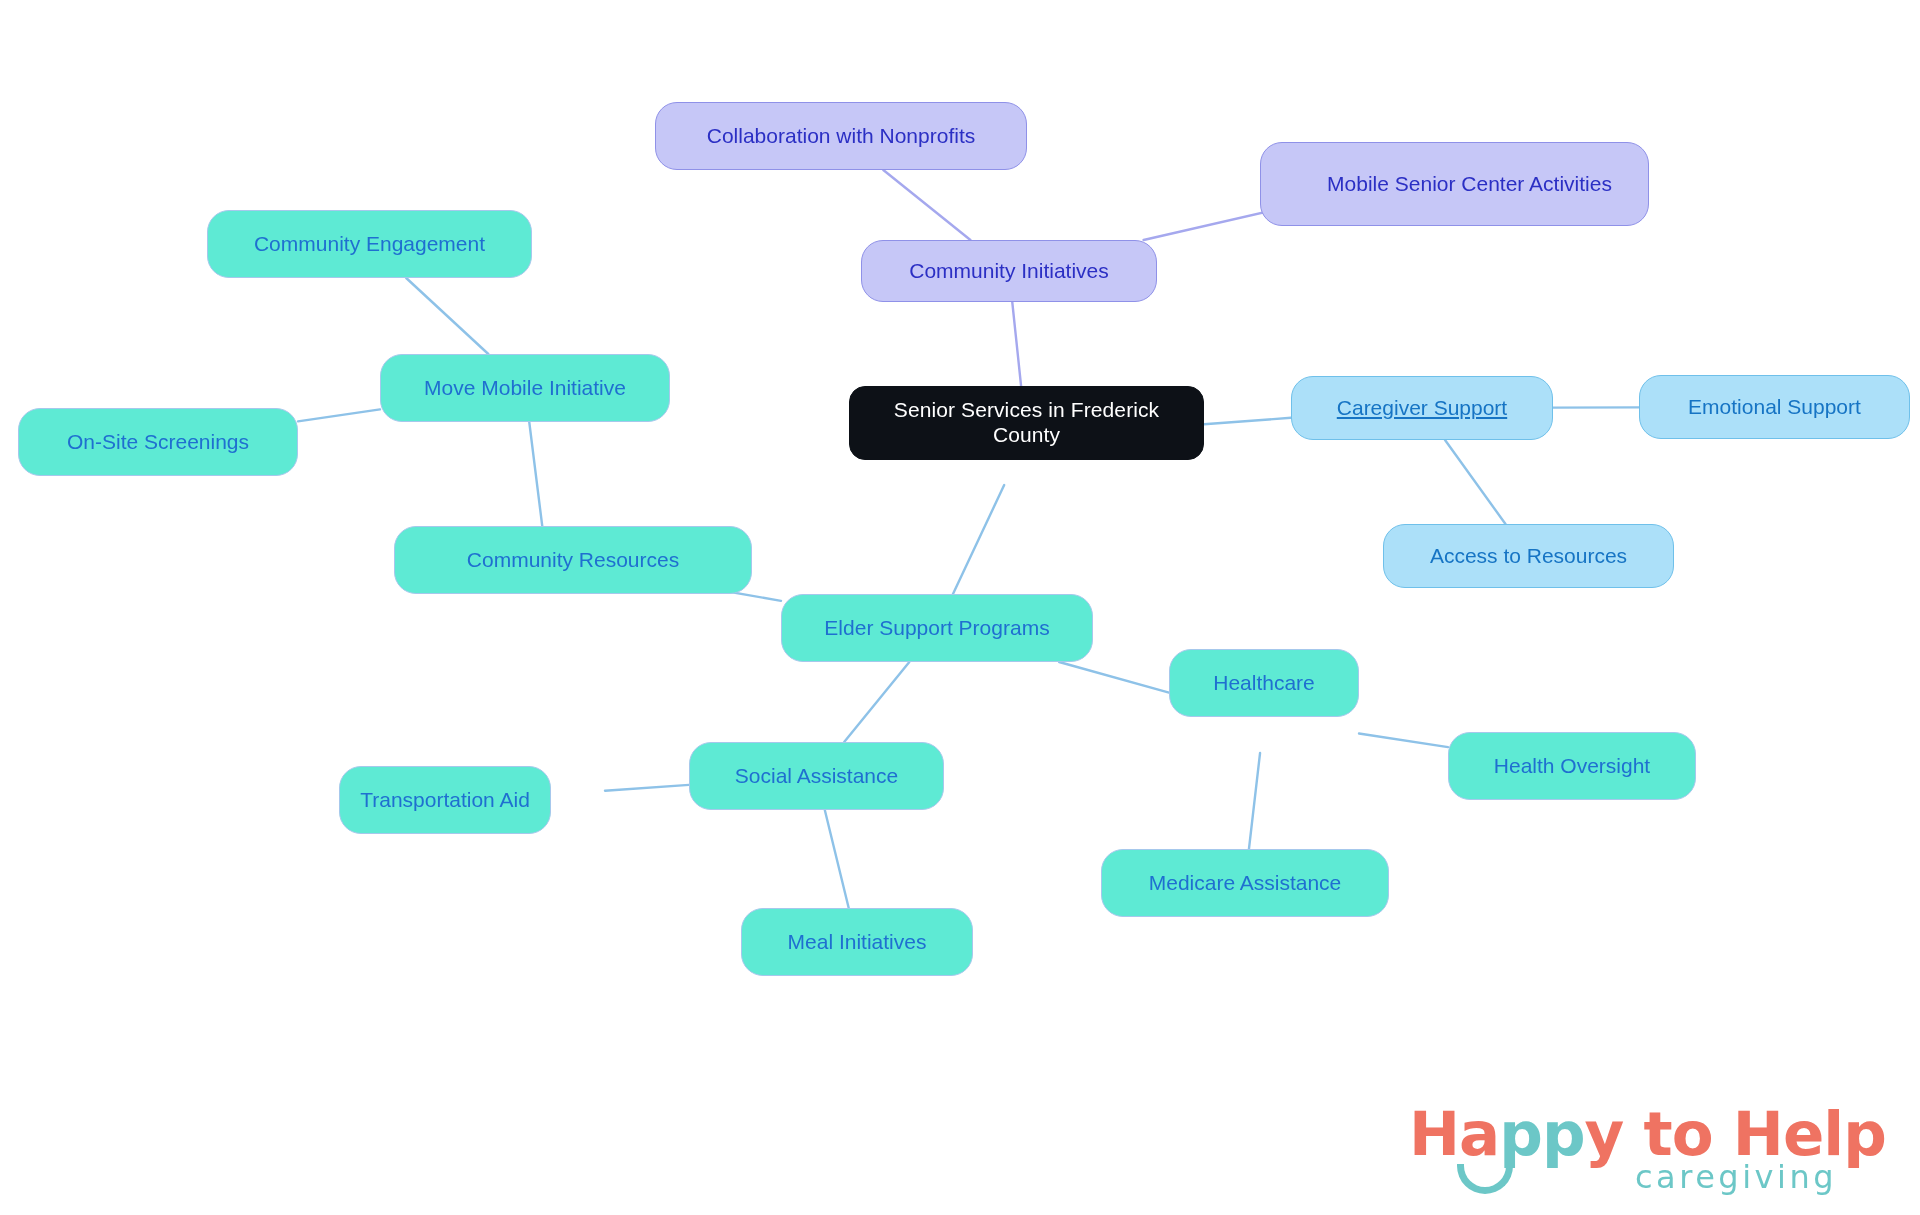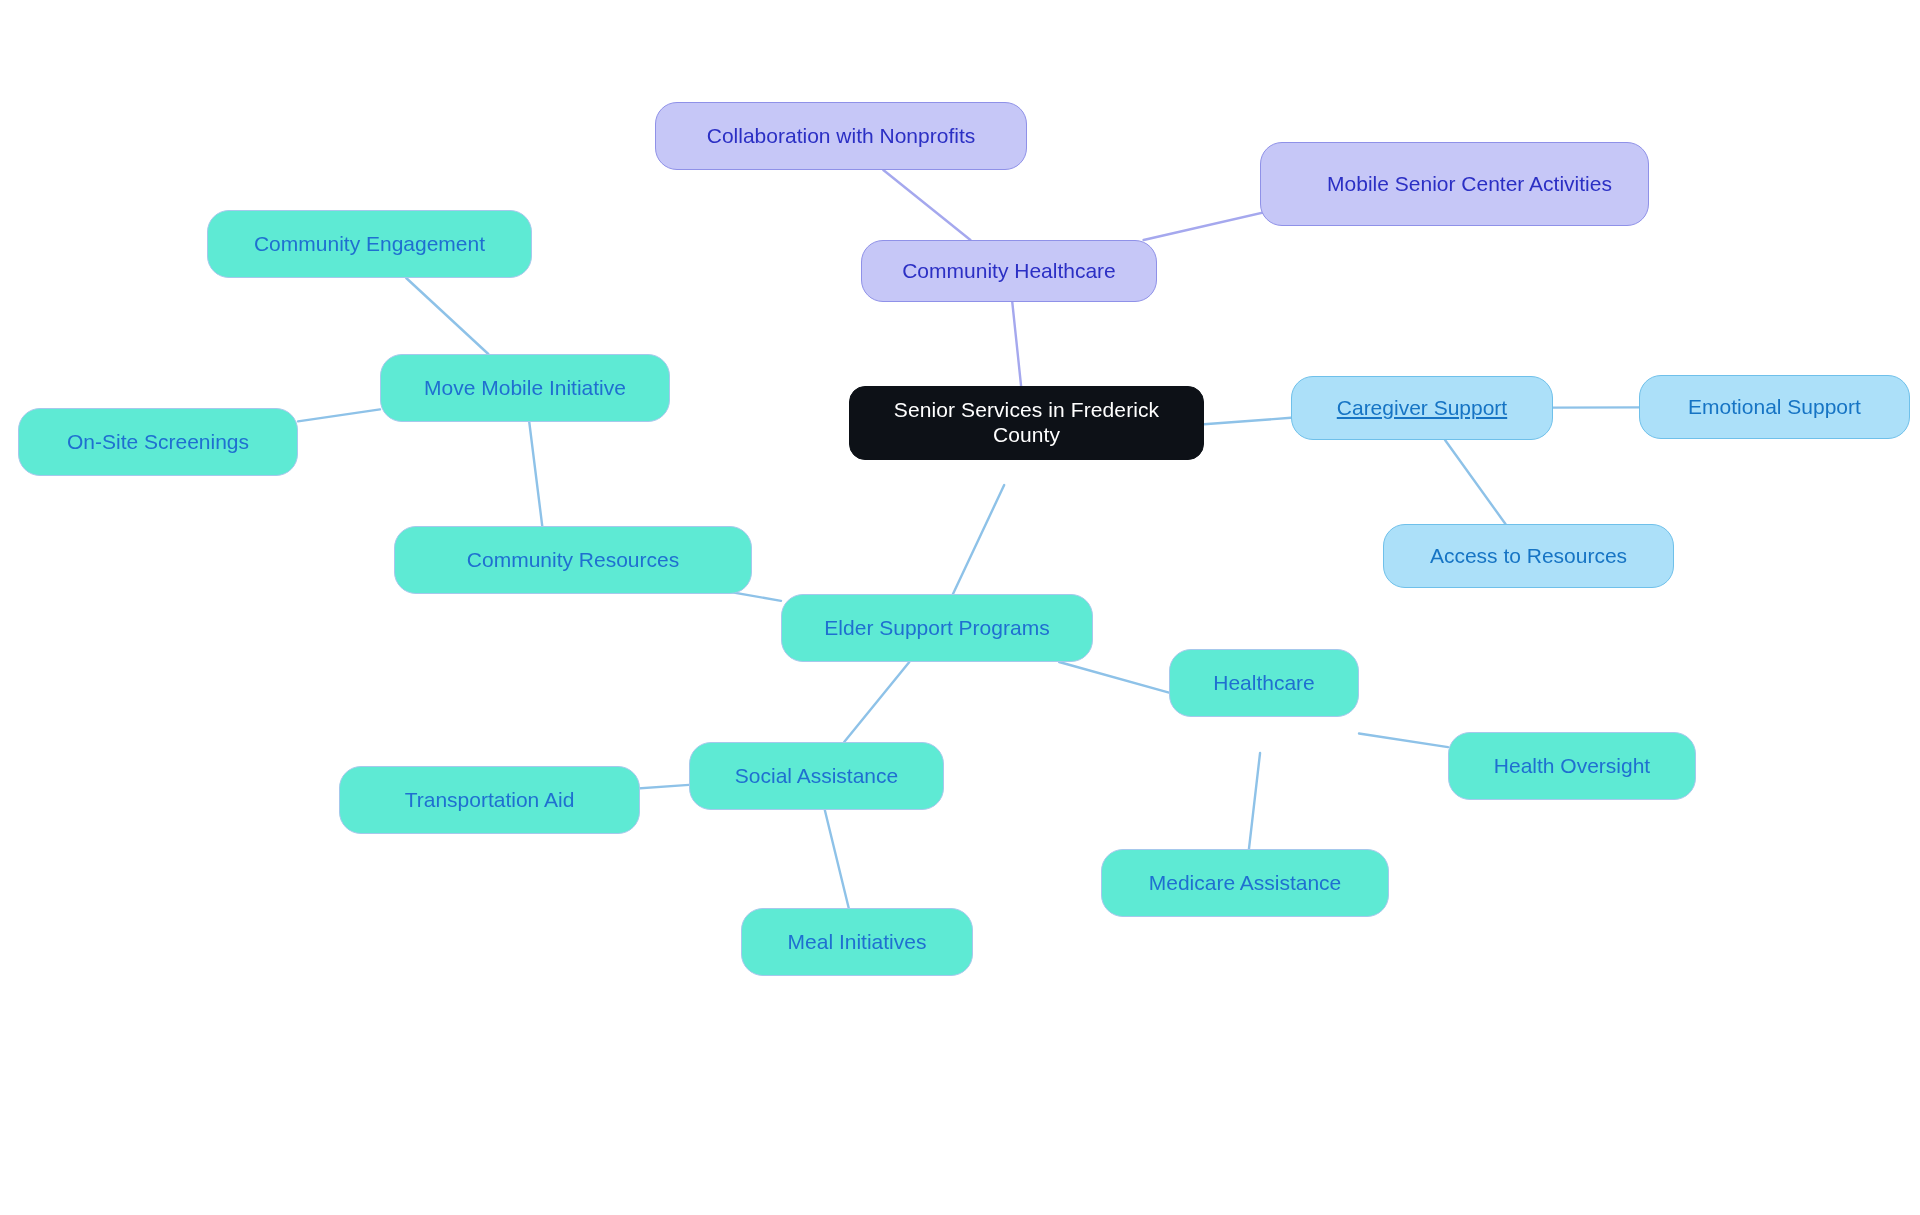--- a/index.html
+++ b/index.html
@@ -121,33 +121,38 @@
       <line x1="909.3175675675676" y1="662" x2="844.1824324324324" y2="742" stroke="#8ec2e8" stroke-width="2.4" stroke-linecap="round"></line>
       <line x1="689" y1="784.8824383164006" x2="605" y2="790.7343976777939" stroke="#8ec2e8" stroke-width="2.4" stroke-linecap="round"></line>
       <line x1="824.7951807228916" y1="810" x2="848.7048192771084" y2="908" stroke="#8ec2e8" stroke-width="2.4" stroke-linecap="round"></line>
       <line x1="1059.1758241758241" y1="662" x2="1169" y2="692.5626911314985" stroke="#8ec2e8" stroke-width="2.4" stroke-linecap="round"></line>
       <line x1="1359" y1="733.4967532467532" x2="1448" y2="747.077922077922" stroke="#8ec2e8" stroke-width="2.4" stroke-linecap="round"></line>
       <line x1="1260.060975609756" y1="753" x2="1248.939024390244" y2="849" stroke="#8ec2e8" stroke-width="2.4" stroke-linecap="round"></line>
     </svg>
 
   <div id="node-layer">
       <div class="node node-root" style="left: 849px; top: 386px; width: 355px; height: 74px; border-radius: 16px;"><span>Senior Services in Frederick County</span></div>
-      <div class="node node-purple" style="left: 861px; top: 240px; width: 296px; height: 62px;"><span>Community Healthcare</span></div>
+      <div class="node node-purple" style="left: 861px; top: 240px; width: 296px; height: 62px;"><span>Community Initiatives</span></div>
       <div class="node node-purple" style="left: 655px; top: 102px; width: 372px; height: 68px;"><span>Collaboration with Nonprofits</span></div>
       <div class="node node-purple" style="left: 1260px; top: 142px; width: 389px; height: 84px; padding-left: 44px;"><span>Mobile Senior Center Activities</span></div>
       <div class="node node-blue-mid" style="left: 1291px; top: 376px; width: 262px; height: 64px; text-decoration: underline;"><span>Caregiver Support</span></div>
       <div class="node node-blue-mid" style="left: 1639px; top: 375px; width: 271px; height: 64px;"><span>Emotional Support</span></div>
       <div class="node node-blue-mid" style="left: 1383px; top: 524px; width: 291px; height: 64px;"><span>Access to Resources</span></div>
       <div class="node node-blue-pale" style="left: 781px; top: 594px; width: 312px; height: 68px;"><span>Elder Support Programs</span></div>
       <div class="node node-blue-pale" style="left: 394px; top: 526px; width: 358px; height: 68px;"><span>Community Resources</span></div>
       <div class="node node-blue-pale" style="left: 380px; top: 354px; width: 290px; height: 68px;"><span>Move Mobile Initiative</span></div>
       <div class="node node-blue-pale" style="left: 207px; top: 210px; width: 325px; height: 68px;"><span>Community Engagement</span></div>
       <div class="node node-blue-pale" style="left: 18px; top: 408px; width: 280px; height: 68px;"><span>On-Site Screenings</span></div>
       <div class="node node-blue-pale" style="left: 689px; top: 742px; width: 255px; height: 68px;"><span>Social Assistance</span></div>
-      <div class="node node-blue-pale" style="left: 339px; top: 766px; width: 301px; height: 68px;"><span>Transportation Aid</span></div>
+      <div class="node node-blue-pale" style="left: 339px; top: 766px; width: 212px; height: 68px;"><span>Transportation Aid</span></div>
       <div class="node node-blue-pale" style="left: 741px; top: 908px; width: 232px; height: 68px;"><span>Meal Initiatives</span></div>
       <div class="node node-blue-pale" style="left: 1169px; top: 649px; width: 190px; height: 68px;"><span>Healthcare</span></div>
       <div class="node node-blue-pale" style="left: 1448px; top: 732px; width: 248px; height: 68px;"><span>Health Oversight</span></div>
       <div class="node node-blue-pale" style="left: 1101px; top: 849px; width: 288px; height: 68px;"><span>Medicare Assistance</span></div>
     </div>
 
+  <div id="logo">
+    <div class="logo-main"><span>Ha</span><span class="logo-teal">pp</span><span>y to Help</span></div>
+    <div class="logo-smile"></div>
+    <div class="logo-sub">caregiving</div>
+  </div>
 
 </div>
 
 </body></html>

